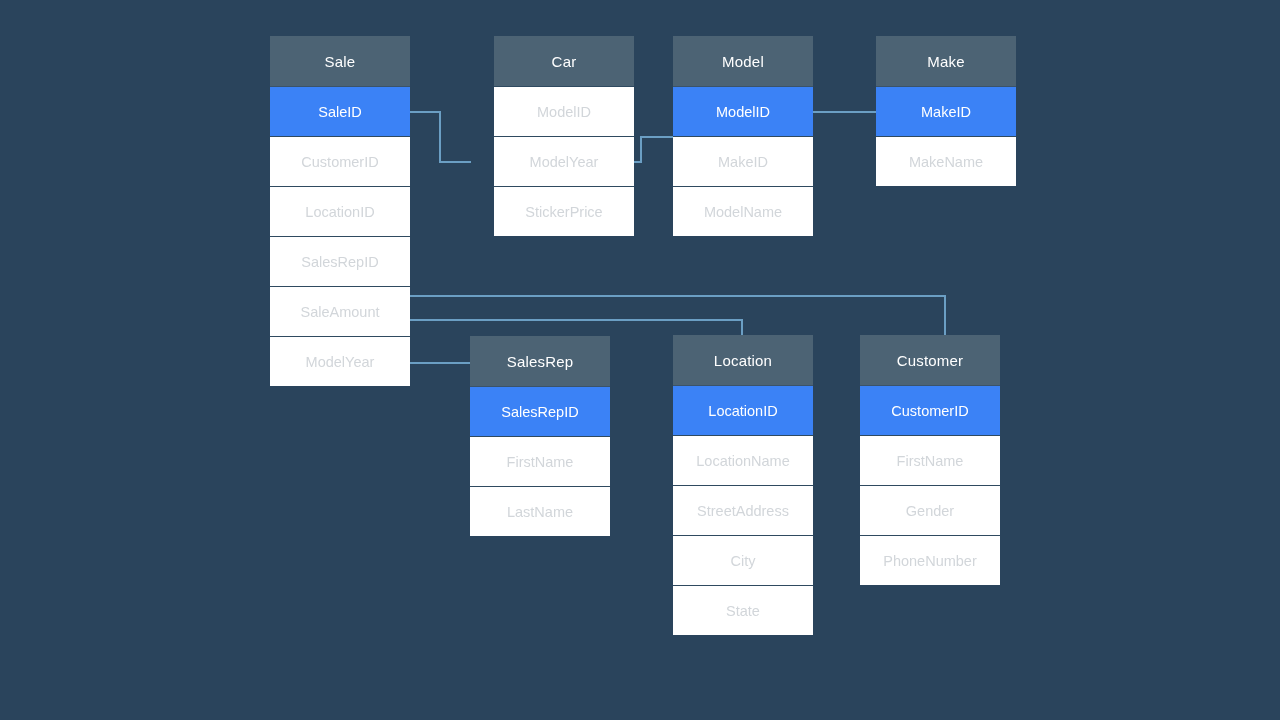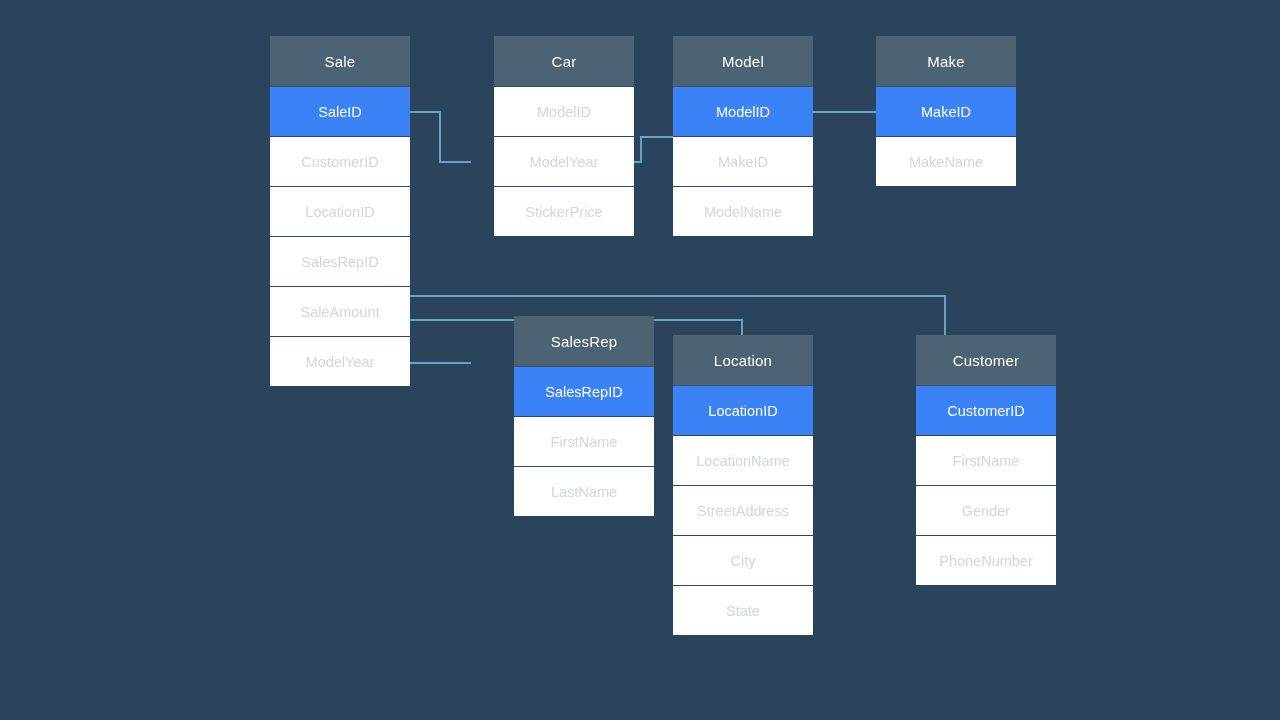--- a/index.html
+++ b/index.html
@@ -85,35 +85,35 @@
         <div class="entity-header">Model</div>
         <div class="field key">ModelID</div>
         <div class="field">MakeID</div>
         <div class="field">ModelName</div>
       </div>
       <div class="entity" style="left: 876px; top: 36px;">
         <div class="entity-header">Make</div>
         <div class="field key">MakeID</div>
         <div class="field">MakeName</div>
       </div>
-      <div class="entity" style="left: 470px; top: 316px; margin-left: 44px;">
+      <div class="entity" style="left: 470px; top: 336px;">
         <div class="entity-header">SalesRep</div>
         <div class="field key">SalesRepID</div>
         <div class="field">FirstName</div>
         <div class="field">LastName</div>
       </div>
       <div class="entity" style="left: 673px; top: 335px;">
         <div class="entity-header">Location</div>
         <div class="field key">LocationID</div>
         <div class="field">LocationName</div>
         <div class="field">StreetAddress</div>
         <div class="field">City</div>
         <div class="field">State</div>
       </div>
-      <div class="entity" style="left: 916px; top: 335px;">
+      <div class="entity" style="left: 860px; top: 335px;">
         <div class="entity-header">Customer</div>
         <div class="field key">CustomerID</div>
         <div class="field">FirstName</div>
         <div class="field">Gender</div>
         <div class="field">PhoneNumber</div>
       </div>
     </div>
 </div>
 
 </body></html>

